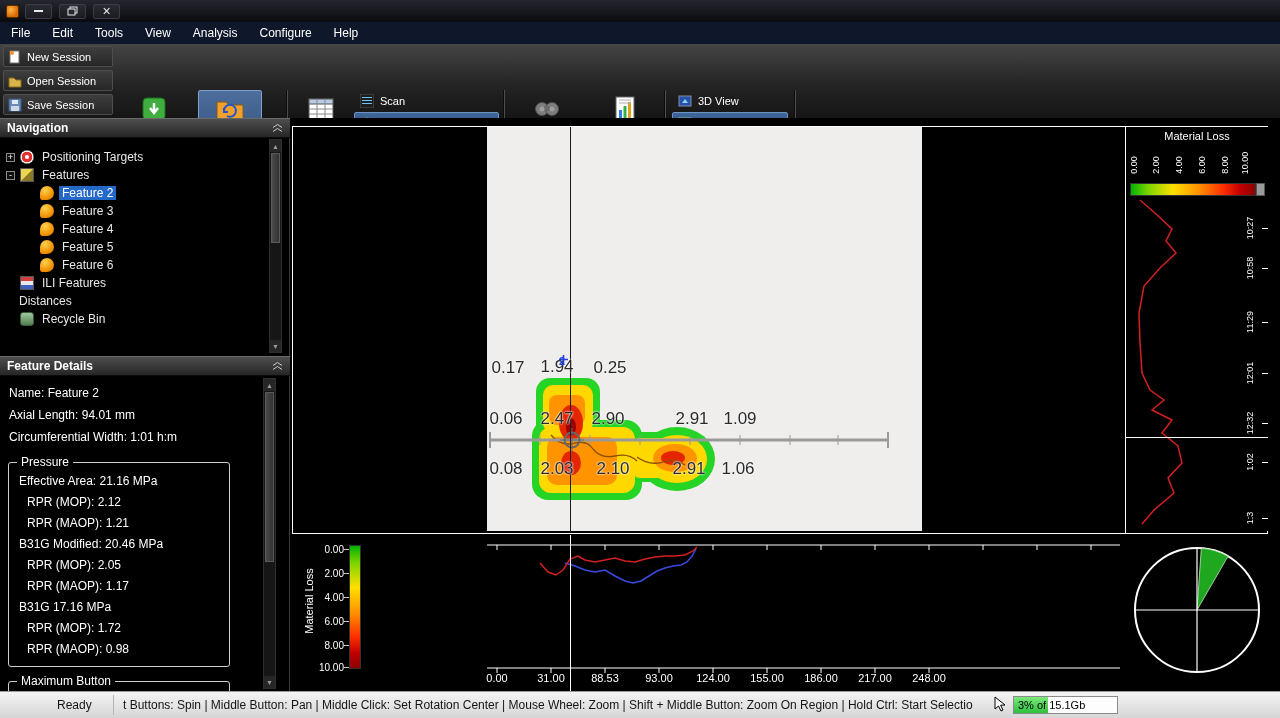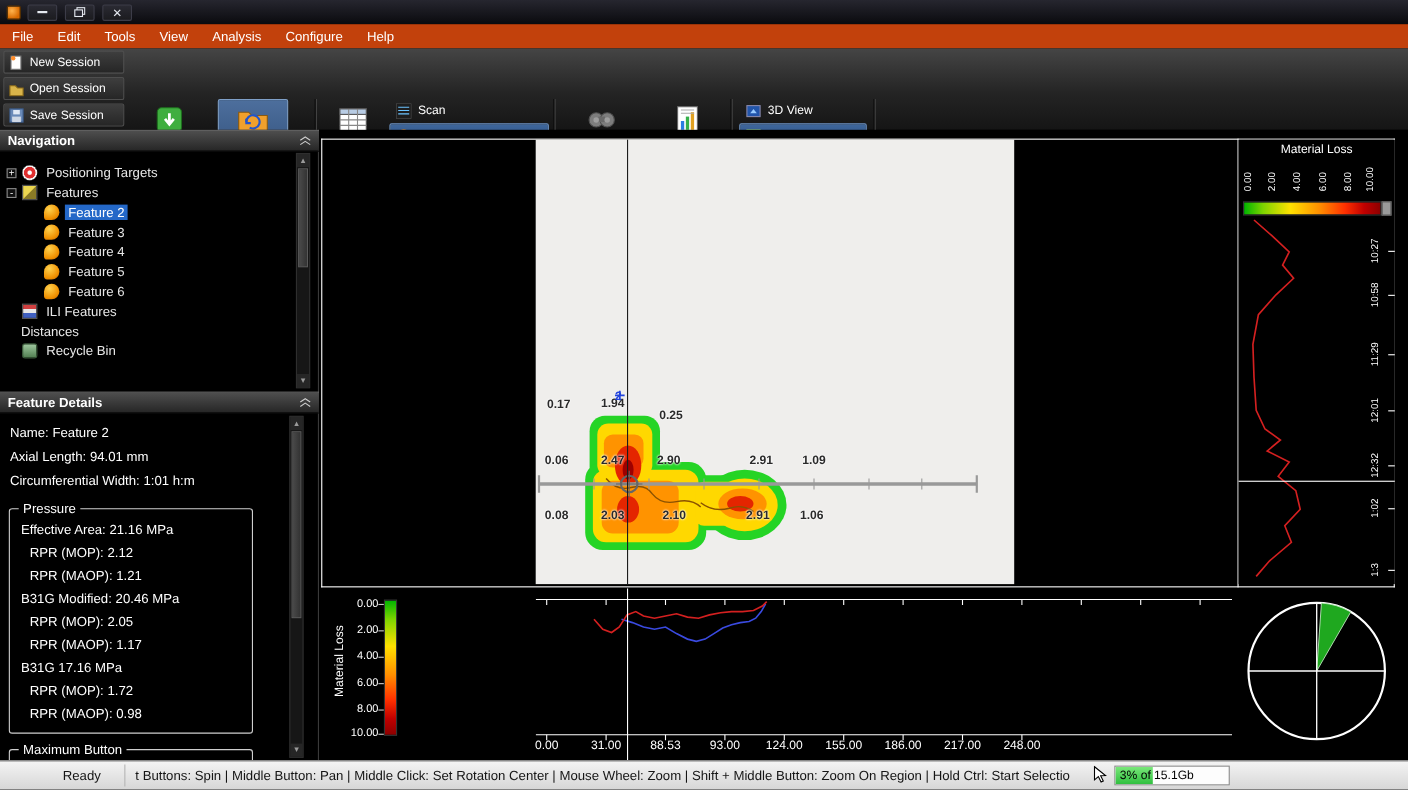--- a/index.html
+++ b/index.html
@@ -8,21 +8,21 @@
 
 
 .titlebar{position:absolute;left:0;top:0;width:1280px;height:22px;background:linear-gradient(#26262f,#0a0a0e);display:flex;align-items:center;padding:0 4px;color:#cdd2da;font-size:12px}
 .appicon{width:13px;height:13px;margin:0 6px 0 2px;background:radial-gradient(circle at 35% 35%,#ffb34d,#d96a00 70%);border:1px solid #5a3200;border-radius:2px;flex:none}
 .title-text{flex:1;white-space:nowrap;overflow:hidden}
 .winbtns{display:flex;gap:7px;margin-right:6px}
 .winbtn{width:27px;height:15px;border:1px solid #3c3c48;border-radius:2px;background:rgba(255,255,255,.05);display:flex;align-items:center;justify-content:center;color:#e5e9f0;font-size:11px;line-height:1}
 .minbar{width:9px;height:2px;background:#e5e9f0}
 
 
-.menubar{position:absolute;left:0;top:22px;width:1280px;height:22px;background:#c2410c;display:flex;align-items:center;color:#fff;font-size:12px}
+.menubar{position:absolute;left:0;top:22px;width:1280px;height:22px;background:#0f172a;display:flex;align-items:center;color:#fff;font-size:12px}
 .menu-item{padding:3px 11px}
 
 
 .toolbar{position:absolute;left:0;top:44px;width:1280px;height:74px;background:linear-gradient(#454545,#242424 55%,#151515)}
 .sess{position:absolute;left:3px;width:110px;height:21px;display:flex;align-items:center;gap:5px;padding:0 4px;color:#fff;font-size:11px;border:1px solid #4e4e4e;border-radius:2px;background:linear-gradient(#3e3e3e,#262626)}
 .bigbtn{position:absolute;top:46px;height:68px;display:flex;flex-direction:column;align-items:center;color:#fff;font-size:11px;line-height:13px;text-align:center;padding-top:3px;border:1px solid transparent;border-radius:2px}
 .bigbtn.hl{background:linear-gradient(#4d6f9d,#2c4a74);border:1px solid #7fa0c8}
 .bigbtn.disabled{color:#9a9a9a}
 .modrow{position:absolute;height:22px;display:flex;align-items:center;gap:6px;padding:0 5px;color:#fff;font-size:11px;border:1px solid transparent;border-radius:2px}
 .modrow.hl{background:linear-gradient(#3f679c,#27497a);border:1px solid #6d93c4}
@@ -56,21 +56,21 @@
 .gbox .gtitle{position:absolute;top:-8px;left:8px;background:#000;padding:0 4px;font-size:12px}
 .gline{line-height:21px;padding-left:10px;white-space:nowrap}
 .gline.ind{padding-left:18px}
 
 
 .viewport{position:absolute;left:290px;top:118px;width:990px;height:573px;background:#000}
 .wline{position:absolute;background:#fff}
 .plot{position:absolute;left:197px;top:9px;width:435px;height:404px;background:#efeeec}
 .plot svg{position:absolute;left:0;top:0}
 .vcross-main{position:absolute;left:83px;top:0;width:1px;height:404px;background:#1c1c1c}
-.depth-ann{position:absolute;transform:translate(-50%,-50%);font-size:11px;font-weight:bold;color:#2a2a2a;text-shadow:0 0 2px #fff,0 0 2px #fff;white-space:nowrap}
+.depth-ann{position:absolute;transform:translate(-50%,-50%);font-size:17px;font-weight:normal;color:#2a2a2a;text-shadow:0 0 2px #fff,0 0 2px #fff;white-space:nowrap}
 .fmarker{position:absolute;left:72px;top:228px;color:#2244dd;font-size:11px;font-weight:bold;display:flex;align-items:center;gap:2px}
 
 
 .rpanel{position:absolute;left:836px;top:9px;width:142px;height:404px;background:#000;color:#fff}
 .rp-title{text-align:center;font-size:11px;padding-top:3px}
 .rp-bar{position:absolute;left:4px;top:56px;width:126px;height:13px;background:linear-gradient(90deg,#00b400 0%,#7ed400 14%,#ffe000 34%,#ff9000 55%,#ff3000 74%,#c00000 88%,#8d0000 100%);border:1px solid #333}
 .rp-cap{position:absolute;left:130px;top:56px;width:9px;height:13px;background:#9a9a9a;border:1px solid #555}
 .rotlbl{position:absolute;font-size:9px;color:#fff;transform:translate(-50%,-50%) rotate(-90deg);white-space:nowrap}
 .rp-cross{position:absolute;left:0;top:310px;width:142px;height:1px;background:#fff}
 .rp-tick{position:absolute;left:136px;width:6px;height:1px;background:#fff}
@@ -424,21 +424,21 @@
         <g stroke="#666" fill="none">
           <circle cx="85" cy="313" r="7.5" stroke-width="2"></circle>
           <line x1="85" y1="301" x2="85" y2="325"></line>
           <line x1="73" y1="313" x2="97" y2="313"></line>
         </g>
       </svg>
       <div class="vcross-main"></div>
       <div id="annotations" style="position:absolute;left:0;top:0;width:435px;height:404px">
           <div class="depth-ann" style="left: 21px; top: 241px;">0.17</div>
           <div class="depth-ann" style="left: 70px; top: 240px;">1.94</div>
-          <div class="depth-ann" style="left: 123px; top: 241px; margin-top: 10px;">0.25</div>
+          <div class="depth-ann" style="left: 123px; top: 241px;">0.25</div>
           <div class="depth-ann" style="left: 19px; top: 292px;">0.06</div>
           <div class="depth-ann" style="left: 70px; top: 292px;">2.47</div>
           <div class="depth-ann" style="left: 121px; top: 292px;">2.90</div>
           <div class="depth-ann" style="left: 205px; top: 292px;">2.91</div>
           <div class="depth-ann" style="left: 253px; top: 292px;">1.09</div>
           <div class="depth-ann" style="left: 19px; top: 342px;">0.08</div>
           <div class="depth-ann" style="left: 70px; top: 342px;">2.03</div>
           <div class="depth-ann" style="left: 126px; top: 342px; text-align: right;">2.10</div>
           <div class="depth-ann" style="left: 202px; top: 342px;">2.91</div>
           <div class="depth-ann" style="left: 251px; top: 342px;">1.06</div>

